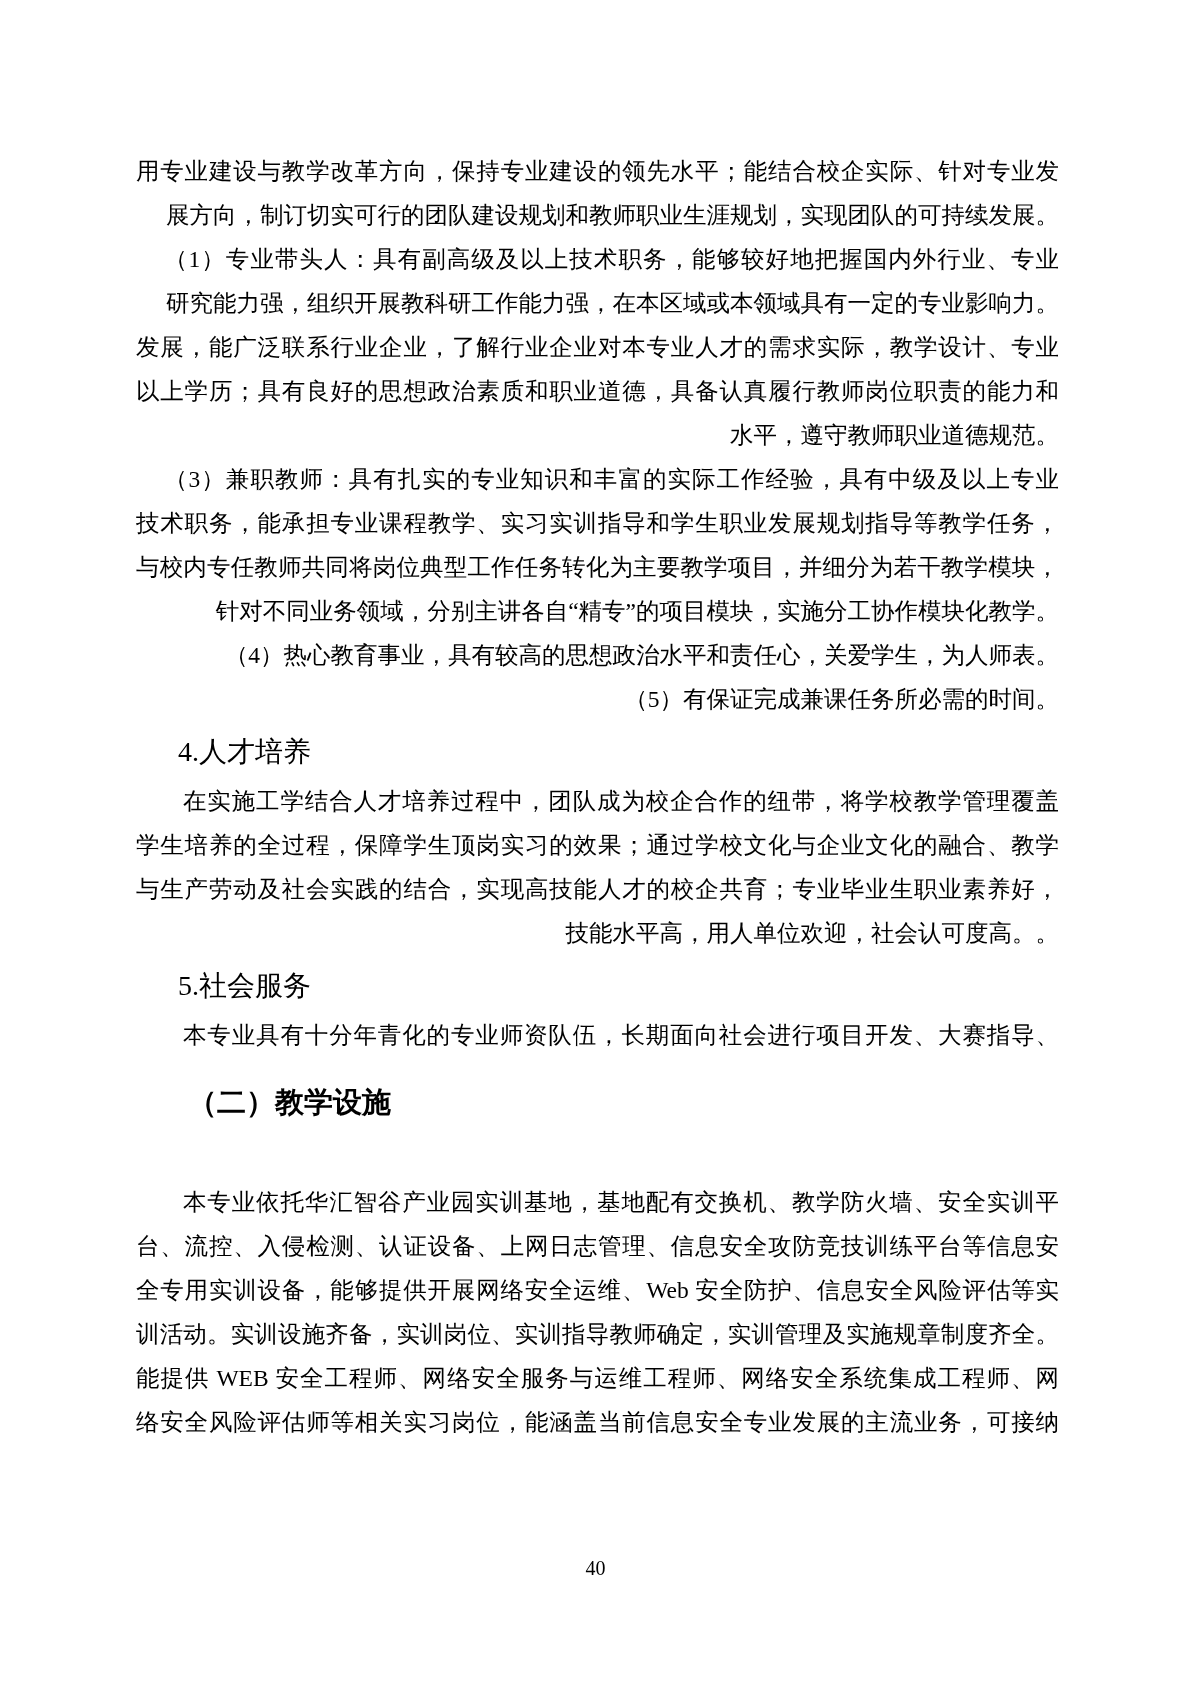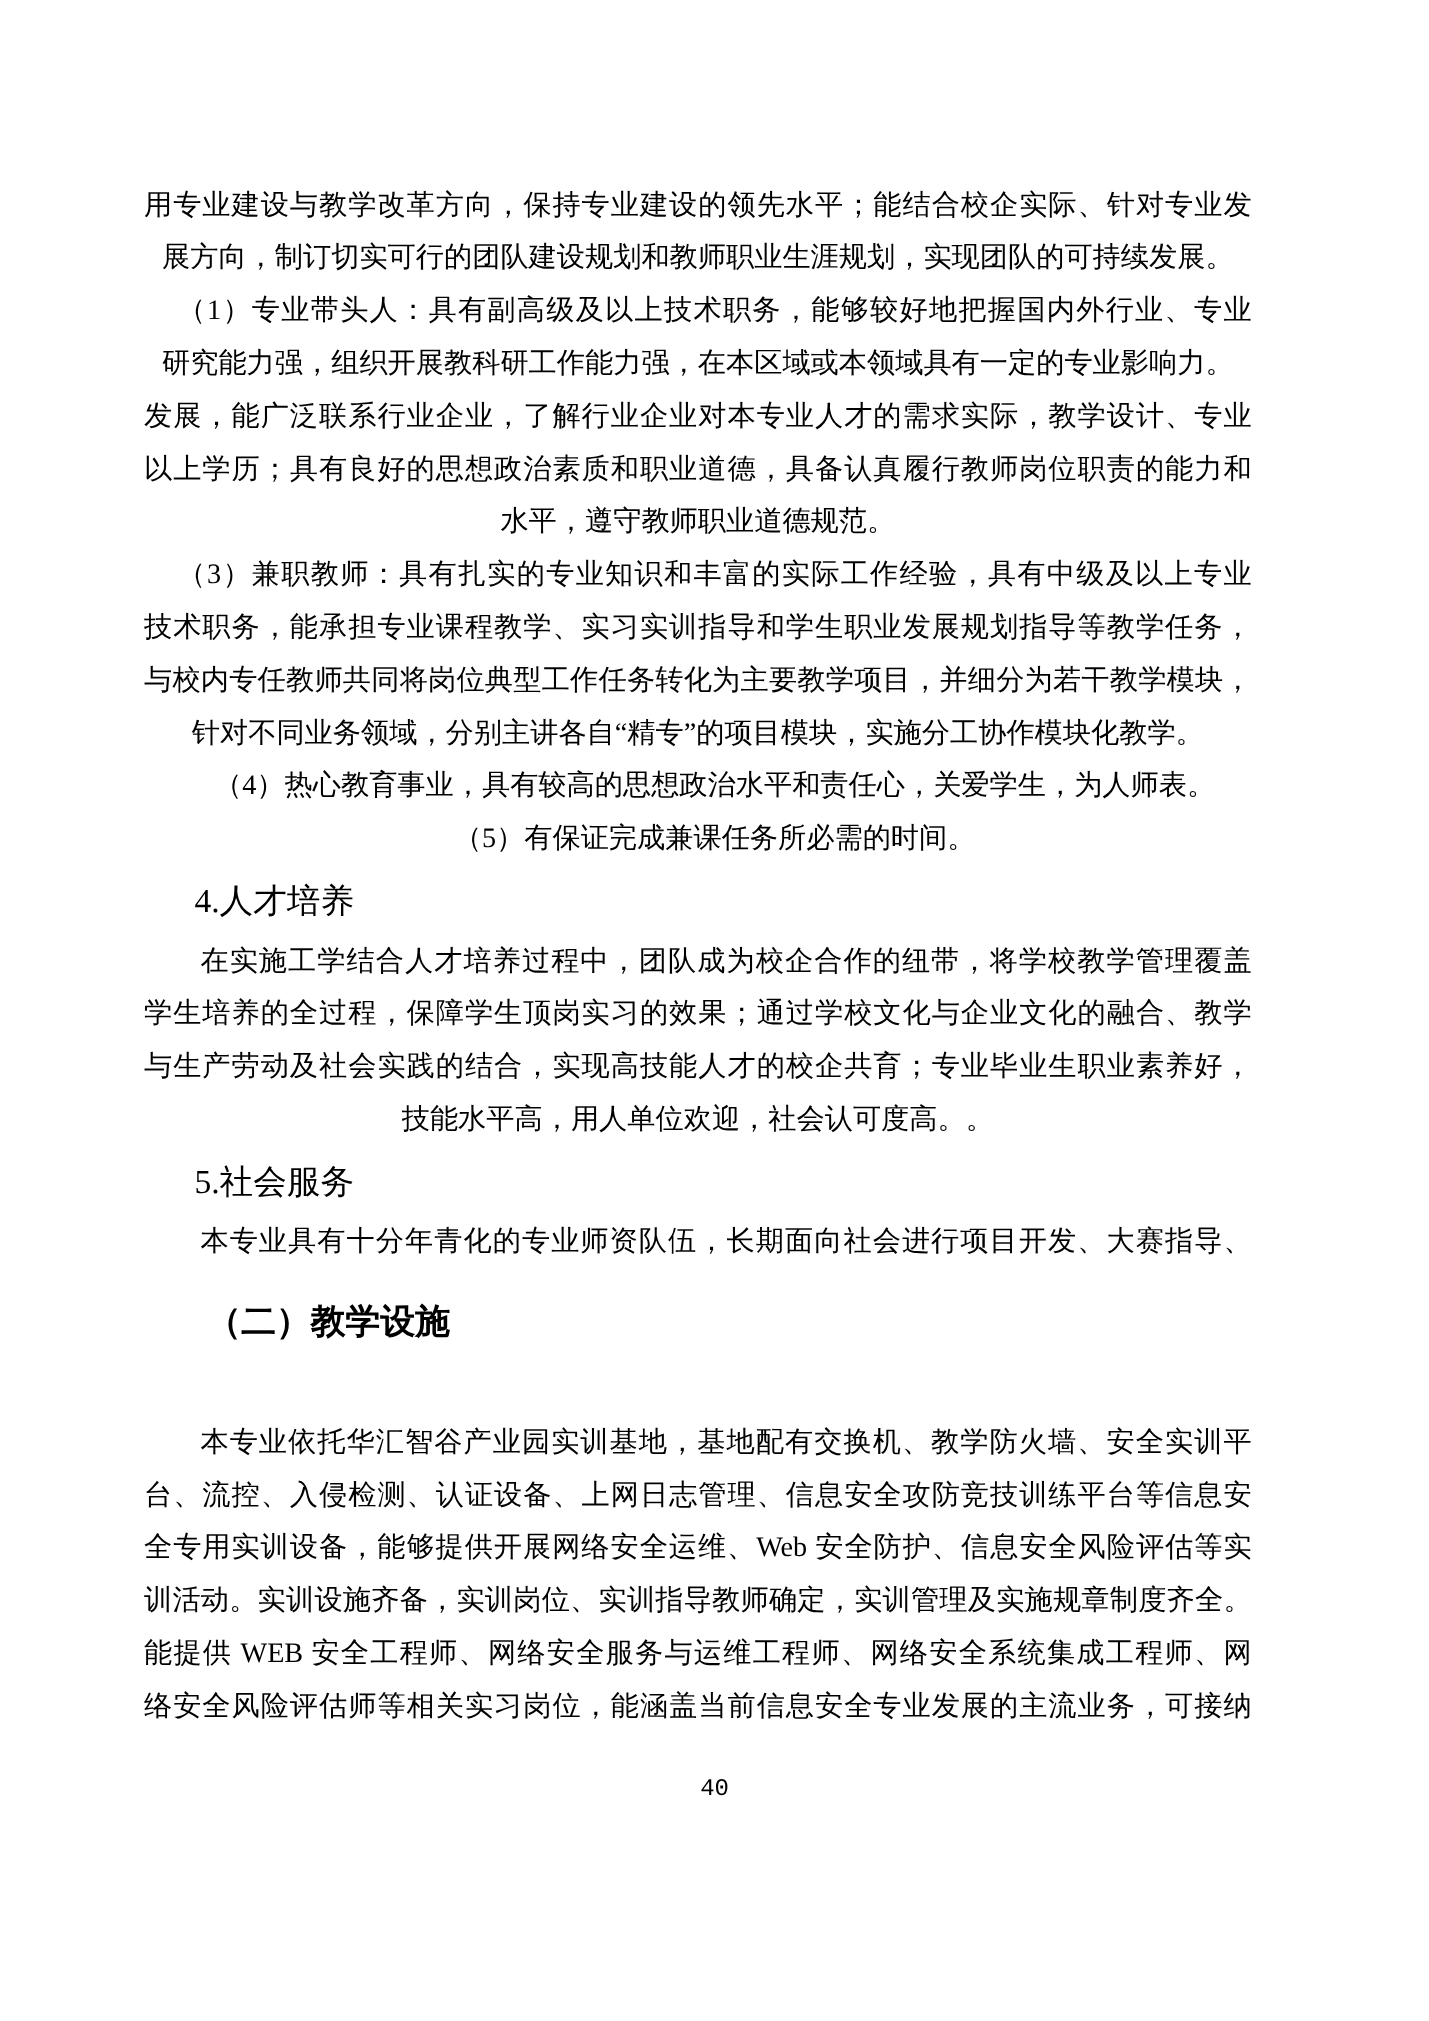--- a/index.html
+++ b/index.html
@@ -11,30 +11,30 @@
     position: relative;
     width: 1191px;
     height: 1684px;
     background: #ffffff;
     color: #000000;
     font-family: "Liberation Serif", "DejaVu Serif", serif;
     overflow: hidden;
   }
   .content {
     position: absolute;
-    left: 120px;
+    left: 136px;
     top: 149px;
     width: 923px;
   }
   .line {
     height: 44px;
     line-height: 44px;
     font-size: 23.5px;
     overflow: hidden;
-    text-align: center;
+    text-align: right;
     white-space: nowrap;
   }
   .line.fill {
     text-align: justify;
     text-align-last: justify;
     white-space: normal;
   }
   .ind-item { text-indent: 28px; }
   .ind-para { text-indent: 47px; }
   .num-heading {
@@ -52,27 +52,27 @@
     font-size: 29px;
     font-weight: bold;
     text-indent: 52px;
     margin-top: 21px;
     margin-bottom: 54px;
     font-family: "Liberation Sans", "DejaVu Sans", sans-serif;
     overflow: hidden;
   }
   .footer {
     position: absolute;
-    top: 1478px;
+    top: 1554px;
     left: 0;
     width: 100%;
     text-align: center;
     font-size: 20px;
     line-height: 28px;
-    font-family: Liberation Mono, monospace;
+    font-family: Liberation Serif, serif;
   }
 </style>
 </head>
 <body>
 
 <div class="page">
   <div class="content" id="doc-content">
       <div class="line fill">用专业建设与教学改革方向，保持专业建设的领先水平；能结合校企实际、针对专业发</div>
       <div class="line">展方向，制订切实可行的团队建设规划和教师职业生涯规划，实现团队的可持续发展。</div>
       <div class="line fill ind-item">（1）专业带头人：具有副高级及以上技术职务，能够较好地把握国内外行业、专业</div>

